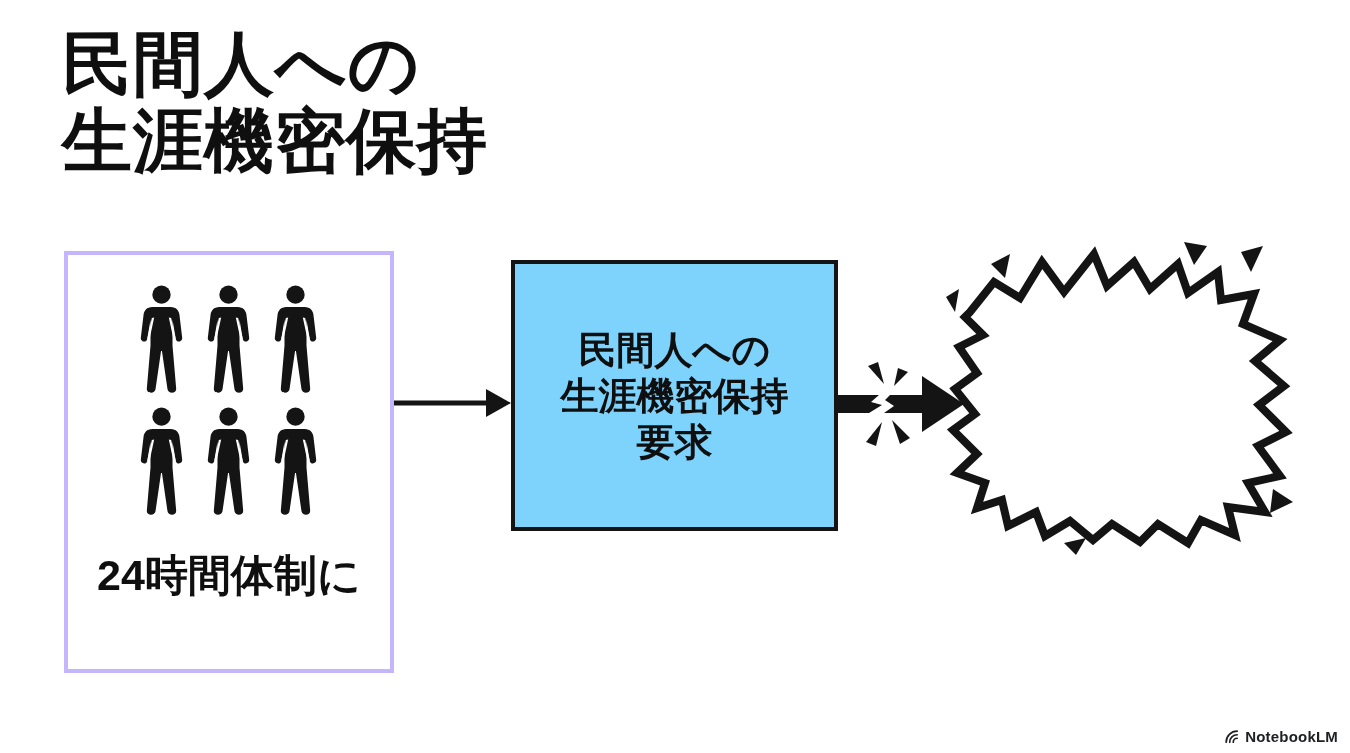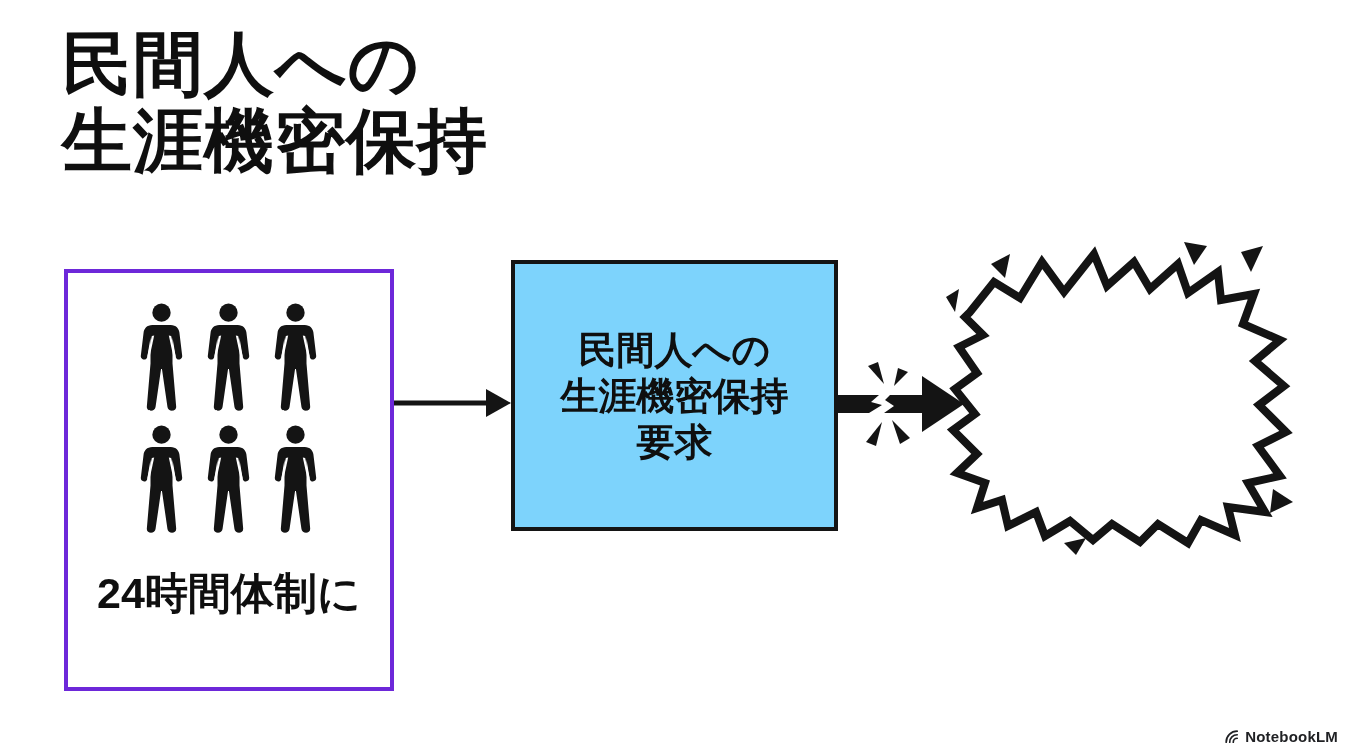--- a/index.html
+++ b/index.html
@@ -12,23 +12,23 @@
     color:#141414;
   }
   
   .title{
     position:absolute;left:62px;top:26px;
     font-size:70px;font-weight:900;line-height:77px;
     letter-spacing:1px;color:#0f0f0f;white-space:pre;
   }
   
   .staff-box{
-    position:absolute;left:64px;top:269px;
+    position:absolute;left:64px;top:251px;
     width:322px;height:414px;
-    border:4px solid #6d28d9;background:#fff;text-decoration:underline;
+    border:4px solid #c4b5fd;background:#fff;text-decoration:underline;
   }
   .people-grid{position:absolute;left:66px;top:30px;}
   .staff-caption{
     position:absolute;left:0;top:296px;width:100%;
     text-align:center;font-size:43px;font-weight:900;line-height:48px;
     color:#0f0f0f;
   }
   
   .arrow1{position:absolute;left:394px;top:383px;}
   

